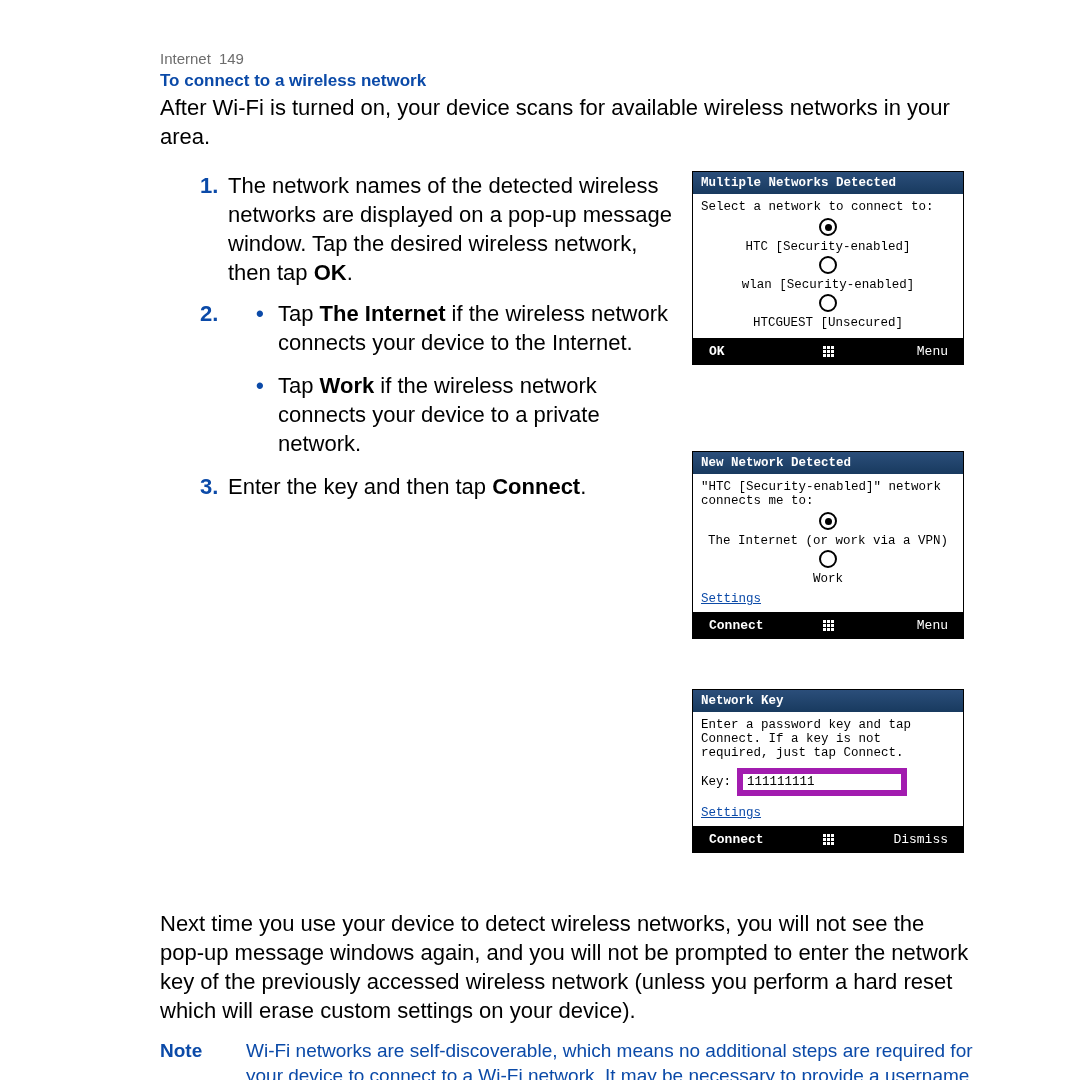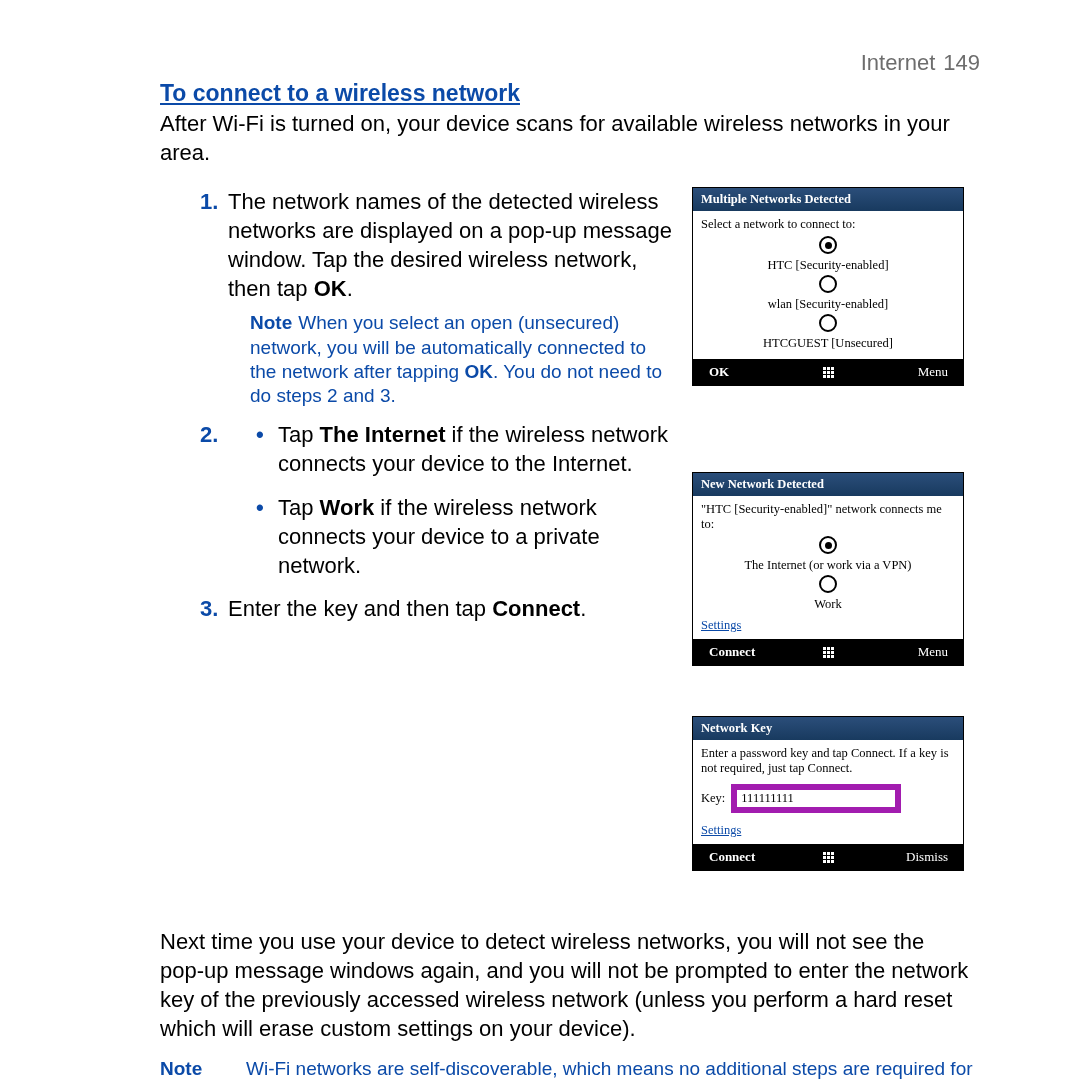--- a/index.html
+++ b/index.html
@@ -12,32 +12,31 @@
     color: #000;
   }
   .page {
     position: relative;
     width: 1080px;
     height: 1080px;
     padding: 50px 100px 30px 160px;
     box-sizing: border-box;
   }
   .header {
-    text-align: right;
-    font-size: 22px;
+    text-align: left;
+    font-size: 15px;
     color: #6d6d6d;
     margin-bottom: 4px;
   }
   .header .pnum { margin-left: 8px; }
   .section-title {
     color: #0b4aa8;
     font-weight: 700;
-    font-size: 23px;
+    font-size: 17px;
     margin: 0 0 2px 0;
-    text-decoration: underline;
   }
   .intro {
     font-size: 22px;
     line-height: 1.32;
     margin: 0 0 20px 0;
   }
   .row { display: grid; grid-template-columns: 1fr 288px; column-gap: 18px; }
   ol.steps { list-style: none; padding: 0; margin: 0 0 0 40px; }
   ol.steps > li { position: relative; padding-left: 28px; margin-bottom: 12px; font-size: 22px; line-height: 1.32; }
   ol.steps > li .num { position: absolute; left: 0; top: 0; color: #0b4aa8; font-weight: 700; }
@@ -52,21 +51,21 @@
     font-size: 19px; color: #0b4aa8; line-height: 1.28; margin-top: 12px;
   }
   .footer-note .nlabel { font-weight: 700; }
 
   
   .dialog {
     width: 270px;
     border: 1px solid #000;
     background: #eab308;
     margin-bottom: 16px;
-    font-family: Liberation Serif, serif;
+    font-family: Liberation Mono, monospace;
     font-size: 13px;
     box-shadow: 0 0 0 1px #888 inset;
   }
   .dialog .titlebar {
     background: linear-gradient(#2b4e7a, #183a5f);
     color: #fff;
     font-weight: 700;
     font-size: 12.5px;
     padding: 4px 8px;
   }
@@ -100,23 +99,20 @@
 
   <div class="section-title">To connect to a wireless network</div>
   <div class="intro">After Wi-Fi is turned on, your device scans for available wireless networks in your area.</div>
 
   <div class="row">
     <div>
       <ol class="steps">
         <li>
           <span class="num">1.</span>
           <span><span>The network names of the detected wireless networks are displayed on a pop-up message window. Tap the desired wireless network, then tap </span><span class="bold">OK</span><span>.</span></span>
-          <div class="noteblock">
-            <span class="nlabel">Note</span><span>When you select an open (unsecured) network, you will be automatically connected to the network after tapping </span><span class="bold">OK</span><span>. You do not need to do steps 2 and 3.</span>
-          </div>
         </li>
         <li>
           <span class="num">2.</span>
           <ul class="bullets">
             <li><span>Tap </span><span class="bold">The Internet</span><span> if the wireless network connects your device to the Internet.</span></li>
             <li><span>Tap </span><span class="bold">Work</span><span> if the wireless network connects your device to a private network.</span></li>
           </ul>
         </li>
         <li>
           <span class="num">3.</span>

